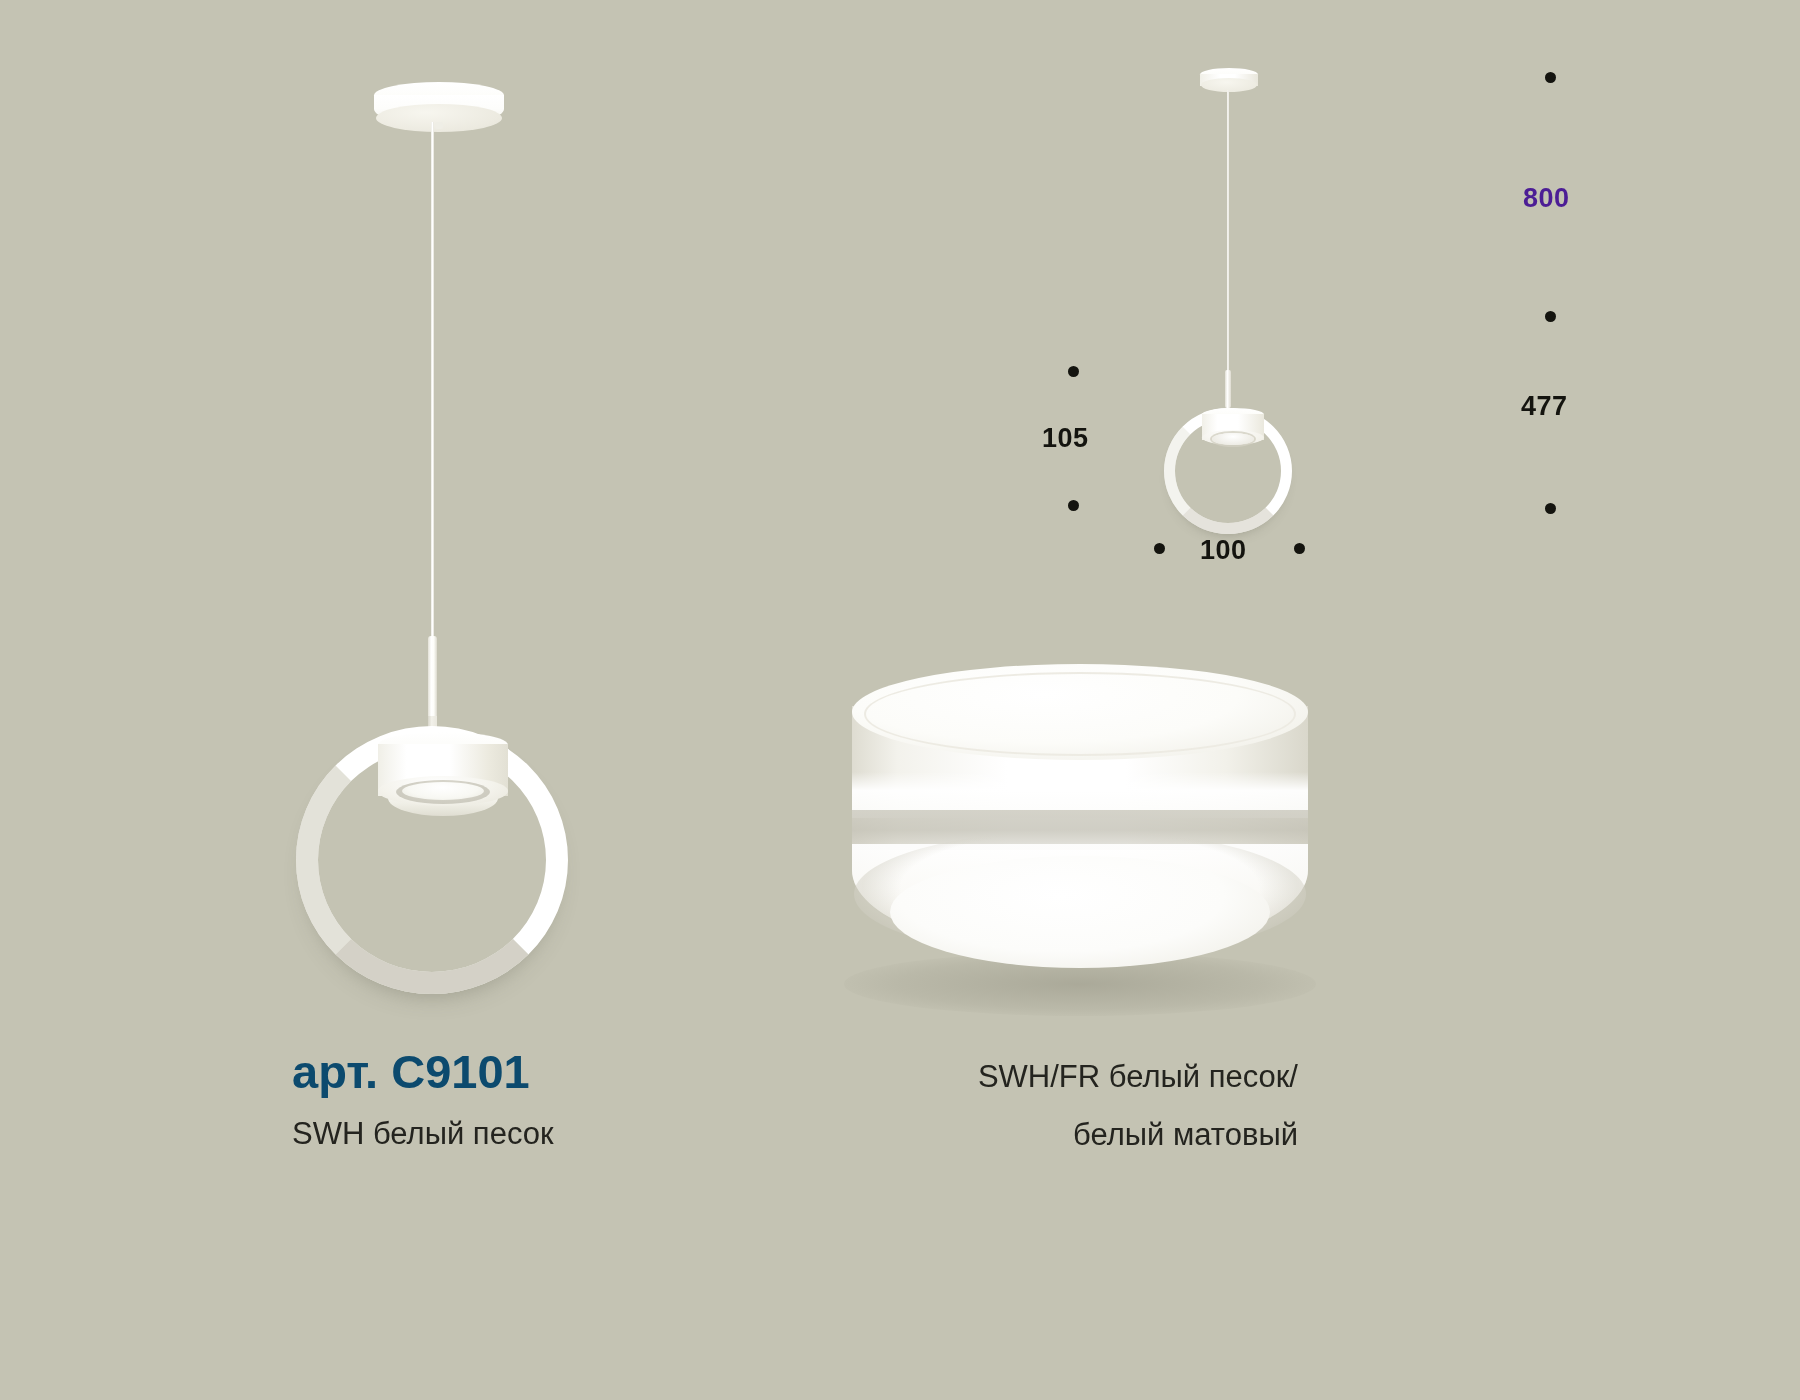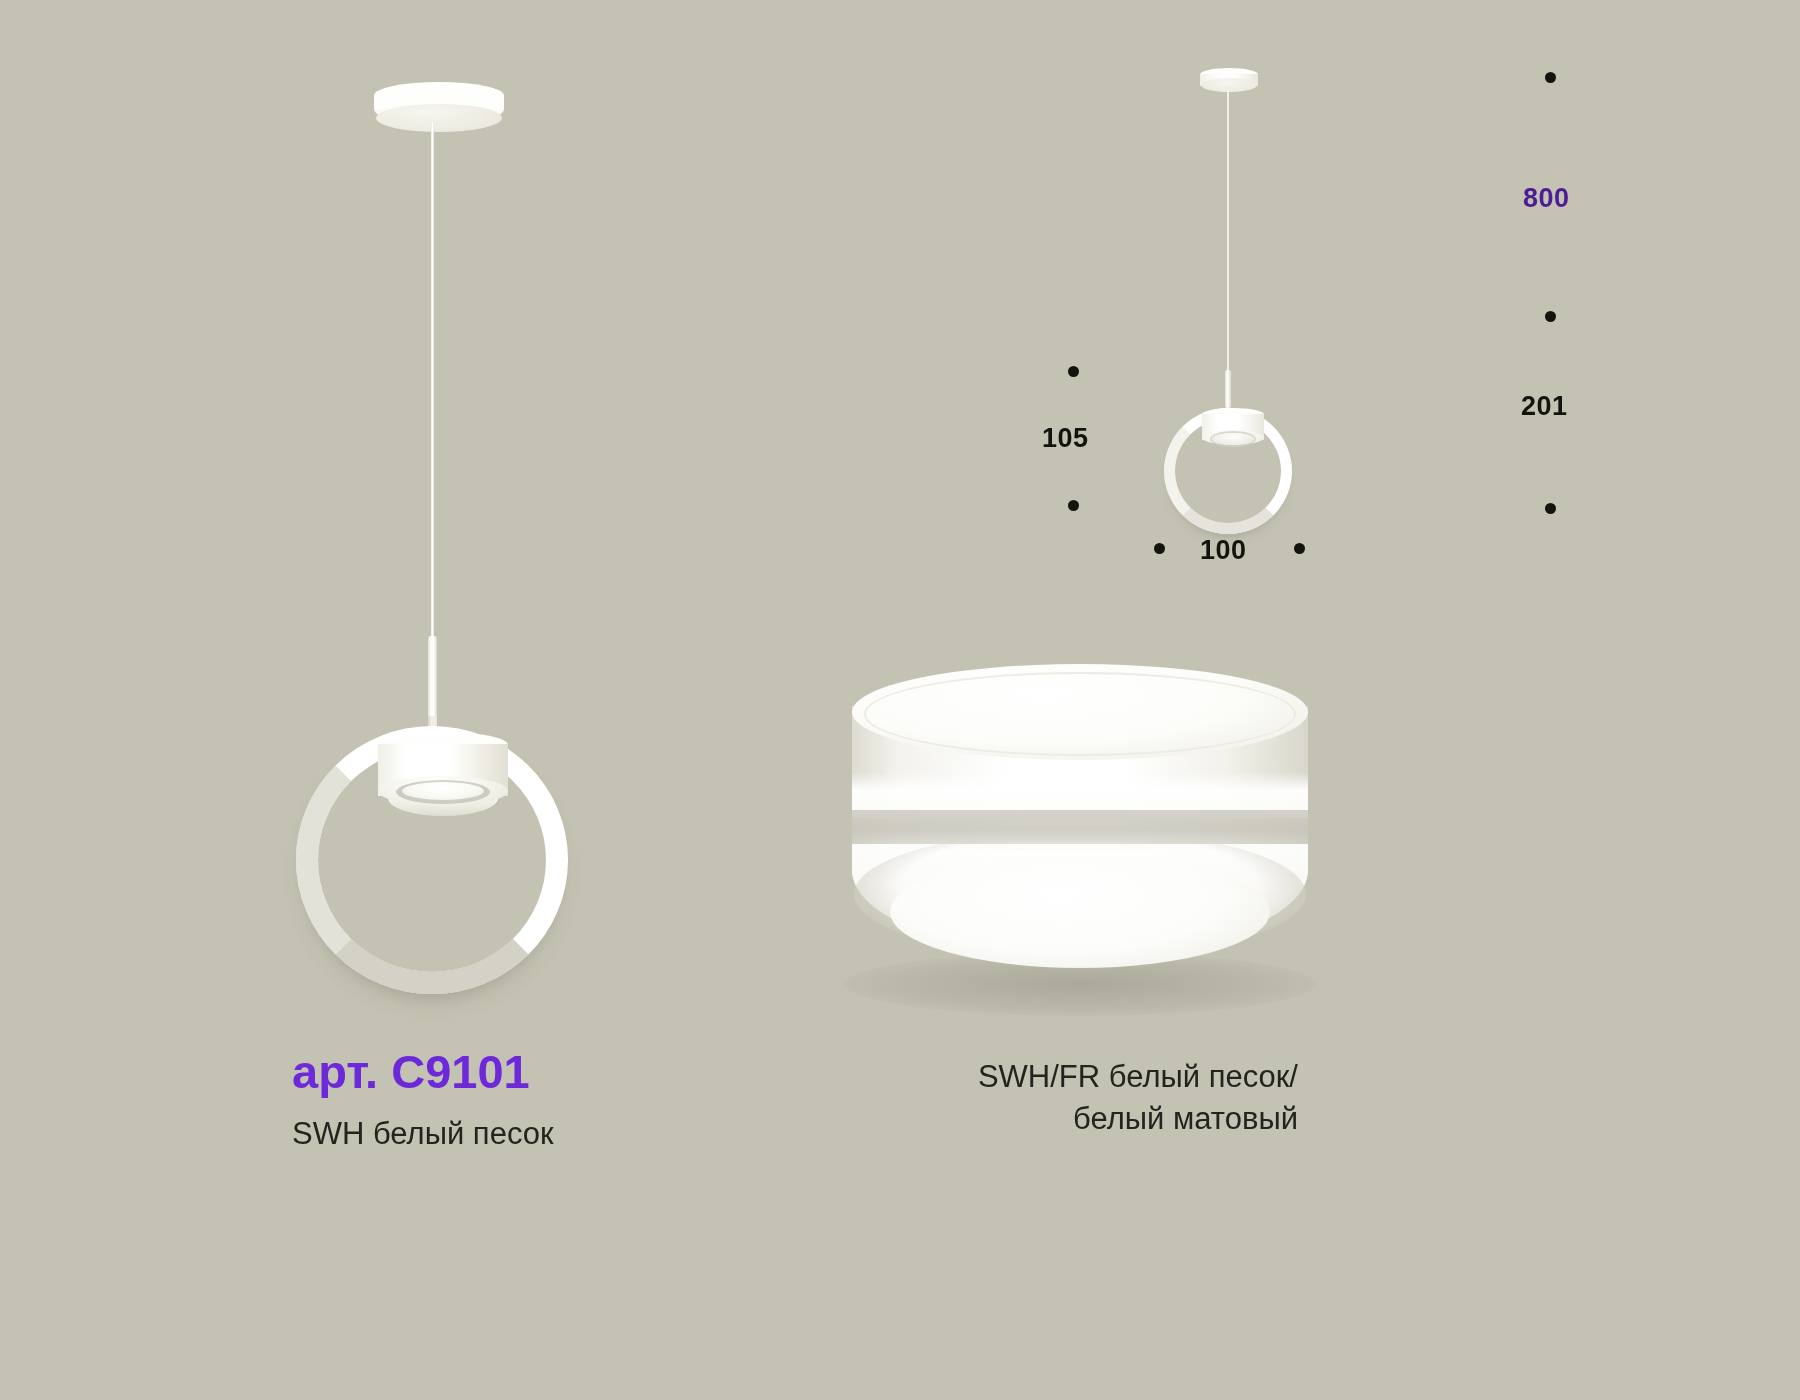--- a/index.html
+++ b/index.html
@@ -221,21 +221,21 @@
   }
   #n-bottom-ring{
     position:absolute;left:24px;top:170px;width:452px;height:128px;
     border-radius:50%;
     background:radial-gradient(ellipse at 50% 45%,rgba(255,255,255,0) 56%,rgba(214,212,201,.55) 68%,rgba(196,194,182,.35) 80%,rgba(196,194,182,0) 92%);
   }
 
   
   .caption{position:absolute;}
   .caption .art{
-    font-size:47px;font-weight:bold;color:#6d28d9;letter-spacing:0px;white-space:nowrap;
+    font-size:47px;font-weight:bold;color:#0c4a6e;letter-spacing:0px;white-space:nowrap;
   }
   .caption .sub{
     font-size:31px;font-weight:400;color:#24241f;line-height:1.34;white-space:nowrap;
   }
   #caption-left{left:292px;top:1044px;text-align:left;}
   #caption-left .sub{margin-top:14px;}
   #caption-right{right:502px;top:1044px;text-align:right;}
   #caption-right .sub{margin-top:12px;}
 </style>
 </head>
@@ -283,21 +283,21 @@
       <div class="th-top"></div>
       <div class="th-body"></div>
       <div class="th-rim"></div>
       <div class="th-lens"></div>
     </div>
 
     <div class="dim-dot" style="left: 545px; top: 32px; background: rgb(20, 20, 15);"></div>
     <div class="dim-label" style="left: 523px; top: 143px; color: #4c1d95;">800</div>
     <div class="dim-dot" style="left: 545px; top: 271px; background: rgb(20, 20, 15);"></div>
 
-    <div class="dim-label" style="left: 521px; top: 351px; color: rgb(20, 20, 15);">201</div>
+    <div class="dim-label" style="left: 521px; top: 351px; color: rgb(20, 20, 15);">477</div>
     <div class="dim-dot" style="left: 545px; top: 463px; background: rgb(20, 20, 15);"></div>
 
     <div class="dim-dot" style="left: 68px; top: 326px; background: rgb(20, 20, 15);"></div>
     <div class="dim-label" style="left: 42px; top: 383px; color: rgb(20, 20, 15);">105</div>
     <div class="dim-dot" style="left: 68px; top: 460px; background: rgb(20, 20, 15);"></div>
 
     <div class="dim-dot" style="left: 154px; top: 503px; background: rgb(20, 20, 15);"></div>
     <div class="dim-label" style="left: 200px; top: 495px; color: rgb(20, 20, 15);">100</div>
     <div class="dim-dot" style="left: 294px; top: 503px; background: rgb(20, 20, 15);"></div>
   </div>
@@ -315,16 +315,16 @@
     <div id="n-bottom-disc"></div>
   </div>
 
   <div class="caption" id="caption-left">
     <div class="art">арт. C9101</div>
     <div class="sub">SWH белый песок</div>
   </div>
 
   <div class="caption" id="caption-right">
     <div class="sub">SWH/FR белый песок/</div>
-    <div class="sub" style="margin-top:0;">белый матовый</div>
+    <div class="sub" style="margin-top:16px;">белый матовый</div>
   </div>
 
 </div>
 
 </body></html>

